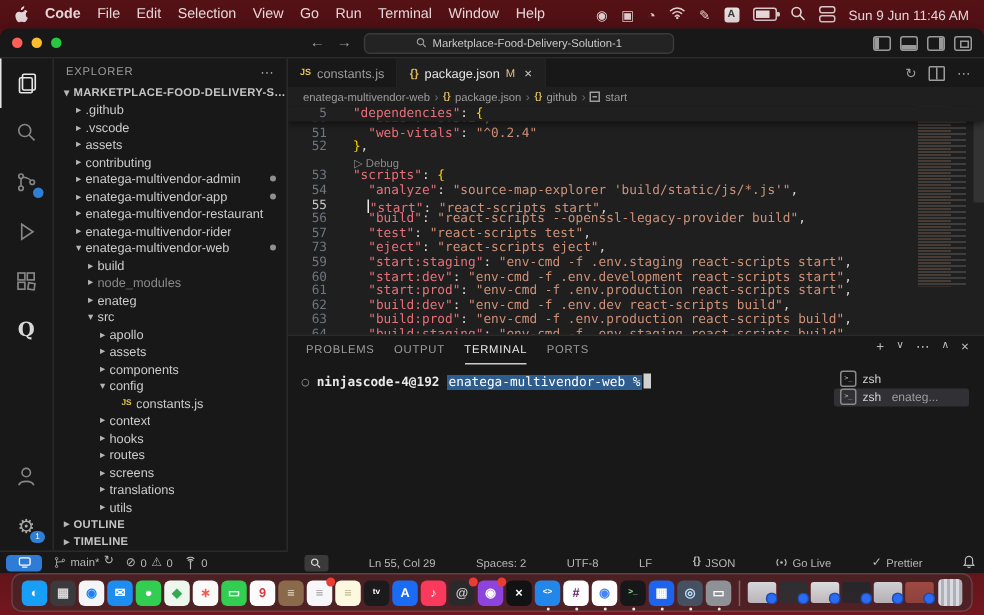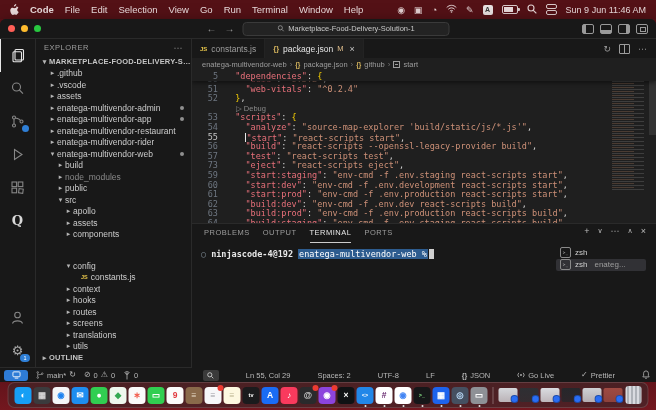--- a/index.html
+++ b/index.html
@@ -134,21 +134,21 @@
   .term-ic{width:9px;height:9px;border:1px solid #8a8a8a;border-radius:2px;flex:none;
     font-size:4.5px;color:#b9b9b9;display:flex;align-items:center;justify-content:center;
     font-family:"DejaVu Sans Mono",monospace;}
   .term-sub{color:#9d9d9d;margin-left:3px;overflow:hidden;text-overflow:ellipsis;white-space:nowrap;}
   
   #statusbar{height:14px;background:#181818;border-top:1px solid #2a2a2a;display:flex;
     align-items:center;font-size:7.5px;color:#b8b8b8;flex:none;padding-right:6px;}
   #sb-left{display:flex;align-items:center;gap:8px;}
   #remote-box{width:24px;height:11px;margin-left:4px;border-radius:3px;background:#2e7cd6;
     display:flex;align-items:center;justify-content:center;}
-  .sb-item{display:flex;align-items:center;gap:3px;white-space:nowrap;}
+  .sb-item{display:flex;gap:3px;white-space:nowrap;}
   .sb-glyph{font-size:8px;line-height:1;}
   #sb-right{margin-left:auto;display:flex;align-items:center;gap:27px;}
   #screencast-box{width:16px;height:11px;background:#3a3a3a;border-radius:2px;
     display:flex;align-items:center;justify-content:center;}
   .sb-braces{font-size:7px;font-weight:bold;color:#b8b8b8;}
   
   #desktop-strip{position:absolute;left:0;right:0;bottom:0;height:28px;
     background:linear-gradient(#63141b,#73171f);}
   #dock{position:absolute;left:50%;bottom:2px;transform:translateX(-50%);height:24px;
     display:flex;align-items:center;padding:0 5px;border-radius:7px;
@@ -312,20 +312,24 @@
             <div class="tree-row" style="padding-left: 12px;">
               <span class="tree-arrow">▸</span>
               <span class="tree-label">.vscode</span>
             </div>
             <div class="tree-row" style="padding-left: 12px;">
               <span class="tree-arrow">▸</span>
               <span class="tree-label">assets</span>
             </div>
             <div class="tree-row" style="padding-left: 12px;">
               <span class="tree-arrow">▸</span>
+              <span class="tree-label">contributing</span>
+            </div>
+            <div class="tree-row" style="padding-left: 12px;">
+              <span class="tree-arrow">▸</span>
               <span class="tree-label">enatega-multivendor-admin</span>
               <span class="tree-dot"></span>
             </div>
             <div class="tree-row" style="padding-left: 12px;">
               <span class="tree-arrow">▸</span>
               <span class="tree-label">enatega-multivendor-app</span>
               <span class="tree-dot"></span>
             </div>
             <div class="tree-row" style="padding-left: 12px;">
               <span class="tree-arrow">▸</span>
@@ -343,39 +347,39 @@
             <div class="tree-row" style="padding-left: 20px;">
               <span class="tree-arrow">▸</span>
               <span class="tree-label">build</span>
             </div>
             <div class="tree-row tr-dim" style="padding-left: 20px;">
               <span class="tree-arrow">▸</span>
               <span class="tree-label">node_modules</span>
             </div>
             <div class="tree-row" style="padding-left: 20px;">
               <span class="tree-arrow">▸</span>
-              <span class="tree-label">public</span>
+              <span class="tree-label">enateg</span>
             </div>
             <div class="tree-row" style="padding-left: 20px;">
               <span class="tree-arrow">▾</span>
               <span class="tree-label">src</span>
             </div>
             <div class="tree-row" style="padding-left: 28px;">
               <span class="tree-arrow">▸</span>
               <span class="tree-label">apollo</span>
             </div>
             <div class="tree-row" style="padding-left: 28px;">
               <span class="tree-arrow">▸</span>
               <span class="tree-label">assets</span>
             </div>
             <div class="tree-row" style="padding-left: 28px;">
               <span class="tree-arrow">▸</span>
               <span class="tree-label">components</span>
             </div>
-            <div class="tree-row" style="padding-left: 28px; margin-top: 20px;">
+            <div class="tree-row" style="padding-left: 28px;">
               <span class="tree-arrow">▾</span>
               <span class="tree-label">config</span>
             </div>
             <div class="tree-row" style="padding-left: 36px;">
               <span class="tree-arrow"></span>
               <span class="js-badge">JS</span>
               <span class="tree-label">constants.js</span>
             </div>
             <div class="tree-row" style="padding-left: 28px;">
               <span class="tree-arrow">▸</span>

